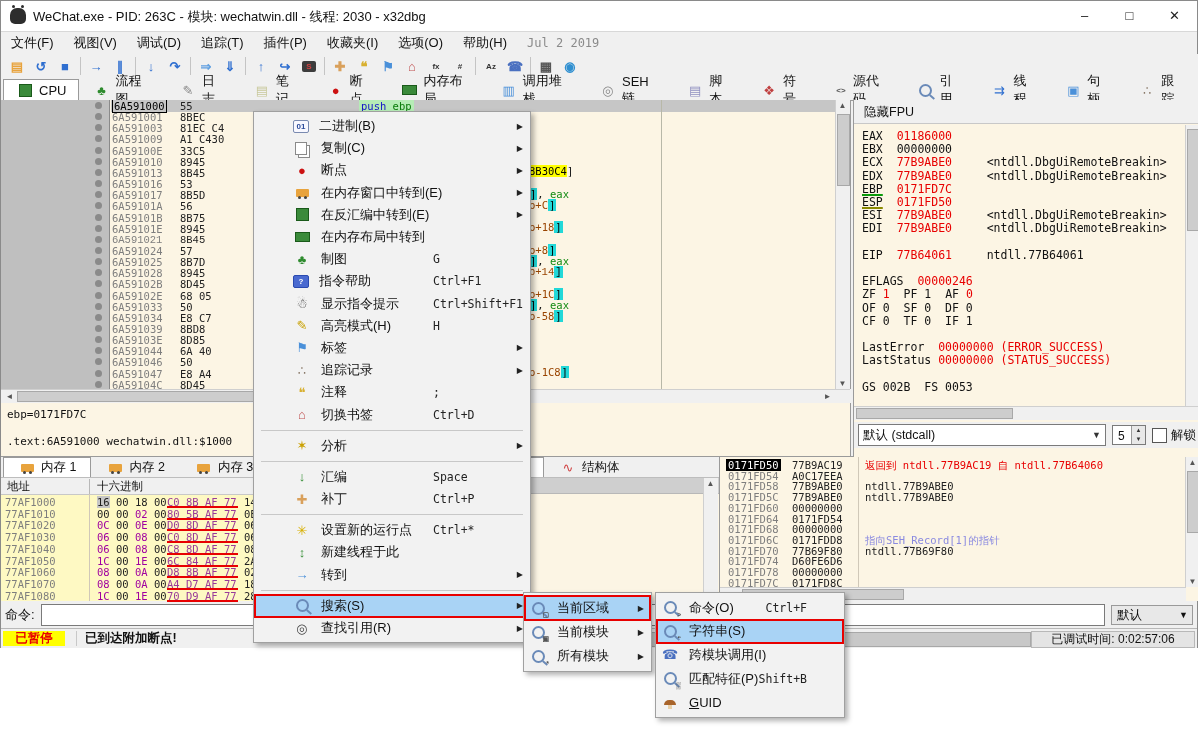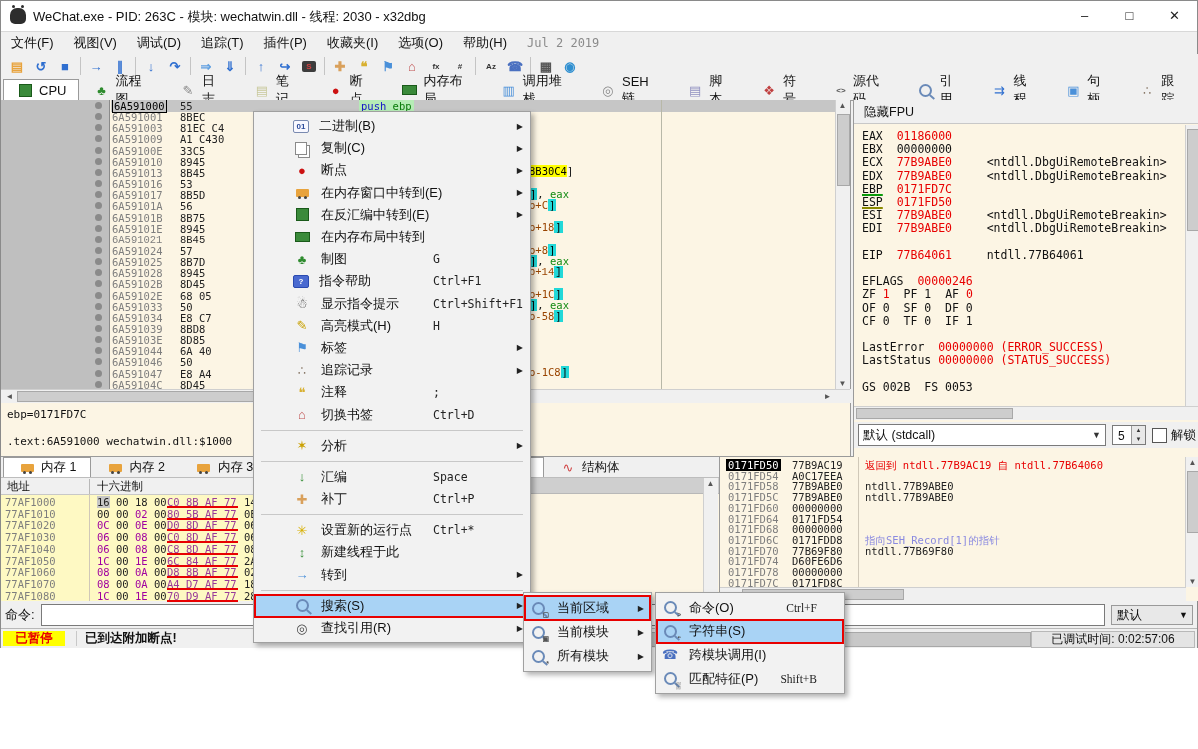--- a/index.html
+++ b/index.html
@@ -110,21 +110,21 @@
   #statusmsg{position:absolute;left:75px;top:2px;font-weight:bold;color:#111;border-left:1px solid #c8c8c8;padding-left:8px;line-height:15px;height:15px;}
   #statprog{position:absolute;left:618px;top:3px;width:410px;height:13px;background:#c8c8c8;border:1px solid #a8a8a8;}
   #stattime{position:absolute;right:2px;top:2px;width:162px;height:15px;background:#e4e4e4;border:1px solid #b8b8b8;text-align:center;line-height:14px;font-size:12px;}
   
   .menu{position:absolute;background:#f2f2f2;border:1px solid #a0a0a0;box-shadow:3px 3px 5px rgba(0,0,0,0.3);padding:3px 1px;box-sizing:border-box;z-index:50;}
   .mitem{position:relative;display:flex;align-items:center;padding:0 4px;}
   .mitem.hl{background:#a9d3f5;}
   .redbox{outline:2px solid #e80000;outline-offset:-1px;z-index:60;}
   .mlabel{margin-left:10px;font-size:13px;white-space:nowrap;}
   .mshort{position:absolute;left:178px;font-family:"DejaVu Sans Mono",monospace;font-size:11.5px;color:#222;white-space:nowrap;}
-  .menu.sub .mshort{left:auto;right:26px;font-family:Liberation Serif, serif;}
+  .menu.sub .mshort{left:auto;right:36px;}
   .marrow{position:absolute;right:6px;font-size:8px;color:#222;}
   .msep{height:1px;background:#c8c8c8;margin:4px 6px;}
   #menu-main .mitem{height:22.2px;padding-left:38px;}
   #menu-sub1 .mitem{height:24px;}
   #menu-sub2 .mitem{height:23.6px;}
   .ulf{text-decoration:underline;}
   
   .ic{width:18px;display:inline-flex;align-items:center;justify-content:center;font-size:13px;flex:none;}
   .ic-txt{font-size:8px;font-weight:bold;padding:1px 2px;border-radius:2px;width:auto;min-width:10px;line-height:9px;}
   .ic-copy{width:10px;height:11px;background:#fff;border:1px solid #8a8a8a;box-shadow:3px 3px 0 -1px #fff,3px 3px 0 0 #8a8a8a;margin-right:3px;}
@@ -690,14 +690,20 @@
         <span class="mlabel">跨模块调用(I)</span>
       </div>
       <div class="mitem">
         <span class="ic magwrap">
           <span class="mag"></span>
           <span class="magmark">▒</span>
         </span>
         <span class="mlabel">匹配特征(P)</span>
         <span class="mshort">Shift+B</span>
       </div>
+      <div class="mitem">
+        <span class="ic">
+          <span class="mush"></span>
+        </span>
+        <span class="mlabel"><span class="ulf">G</span>UID</span>
+      </div>
     </div>
 </div>
 
 </body></html>

